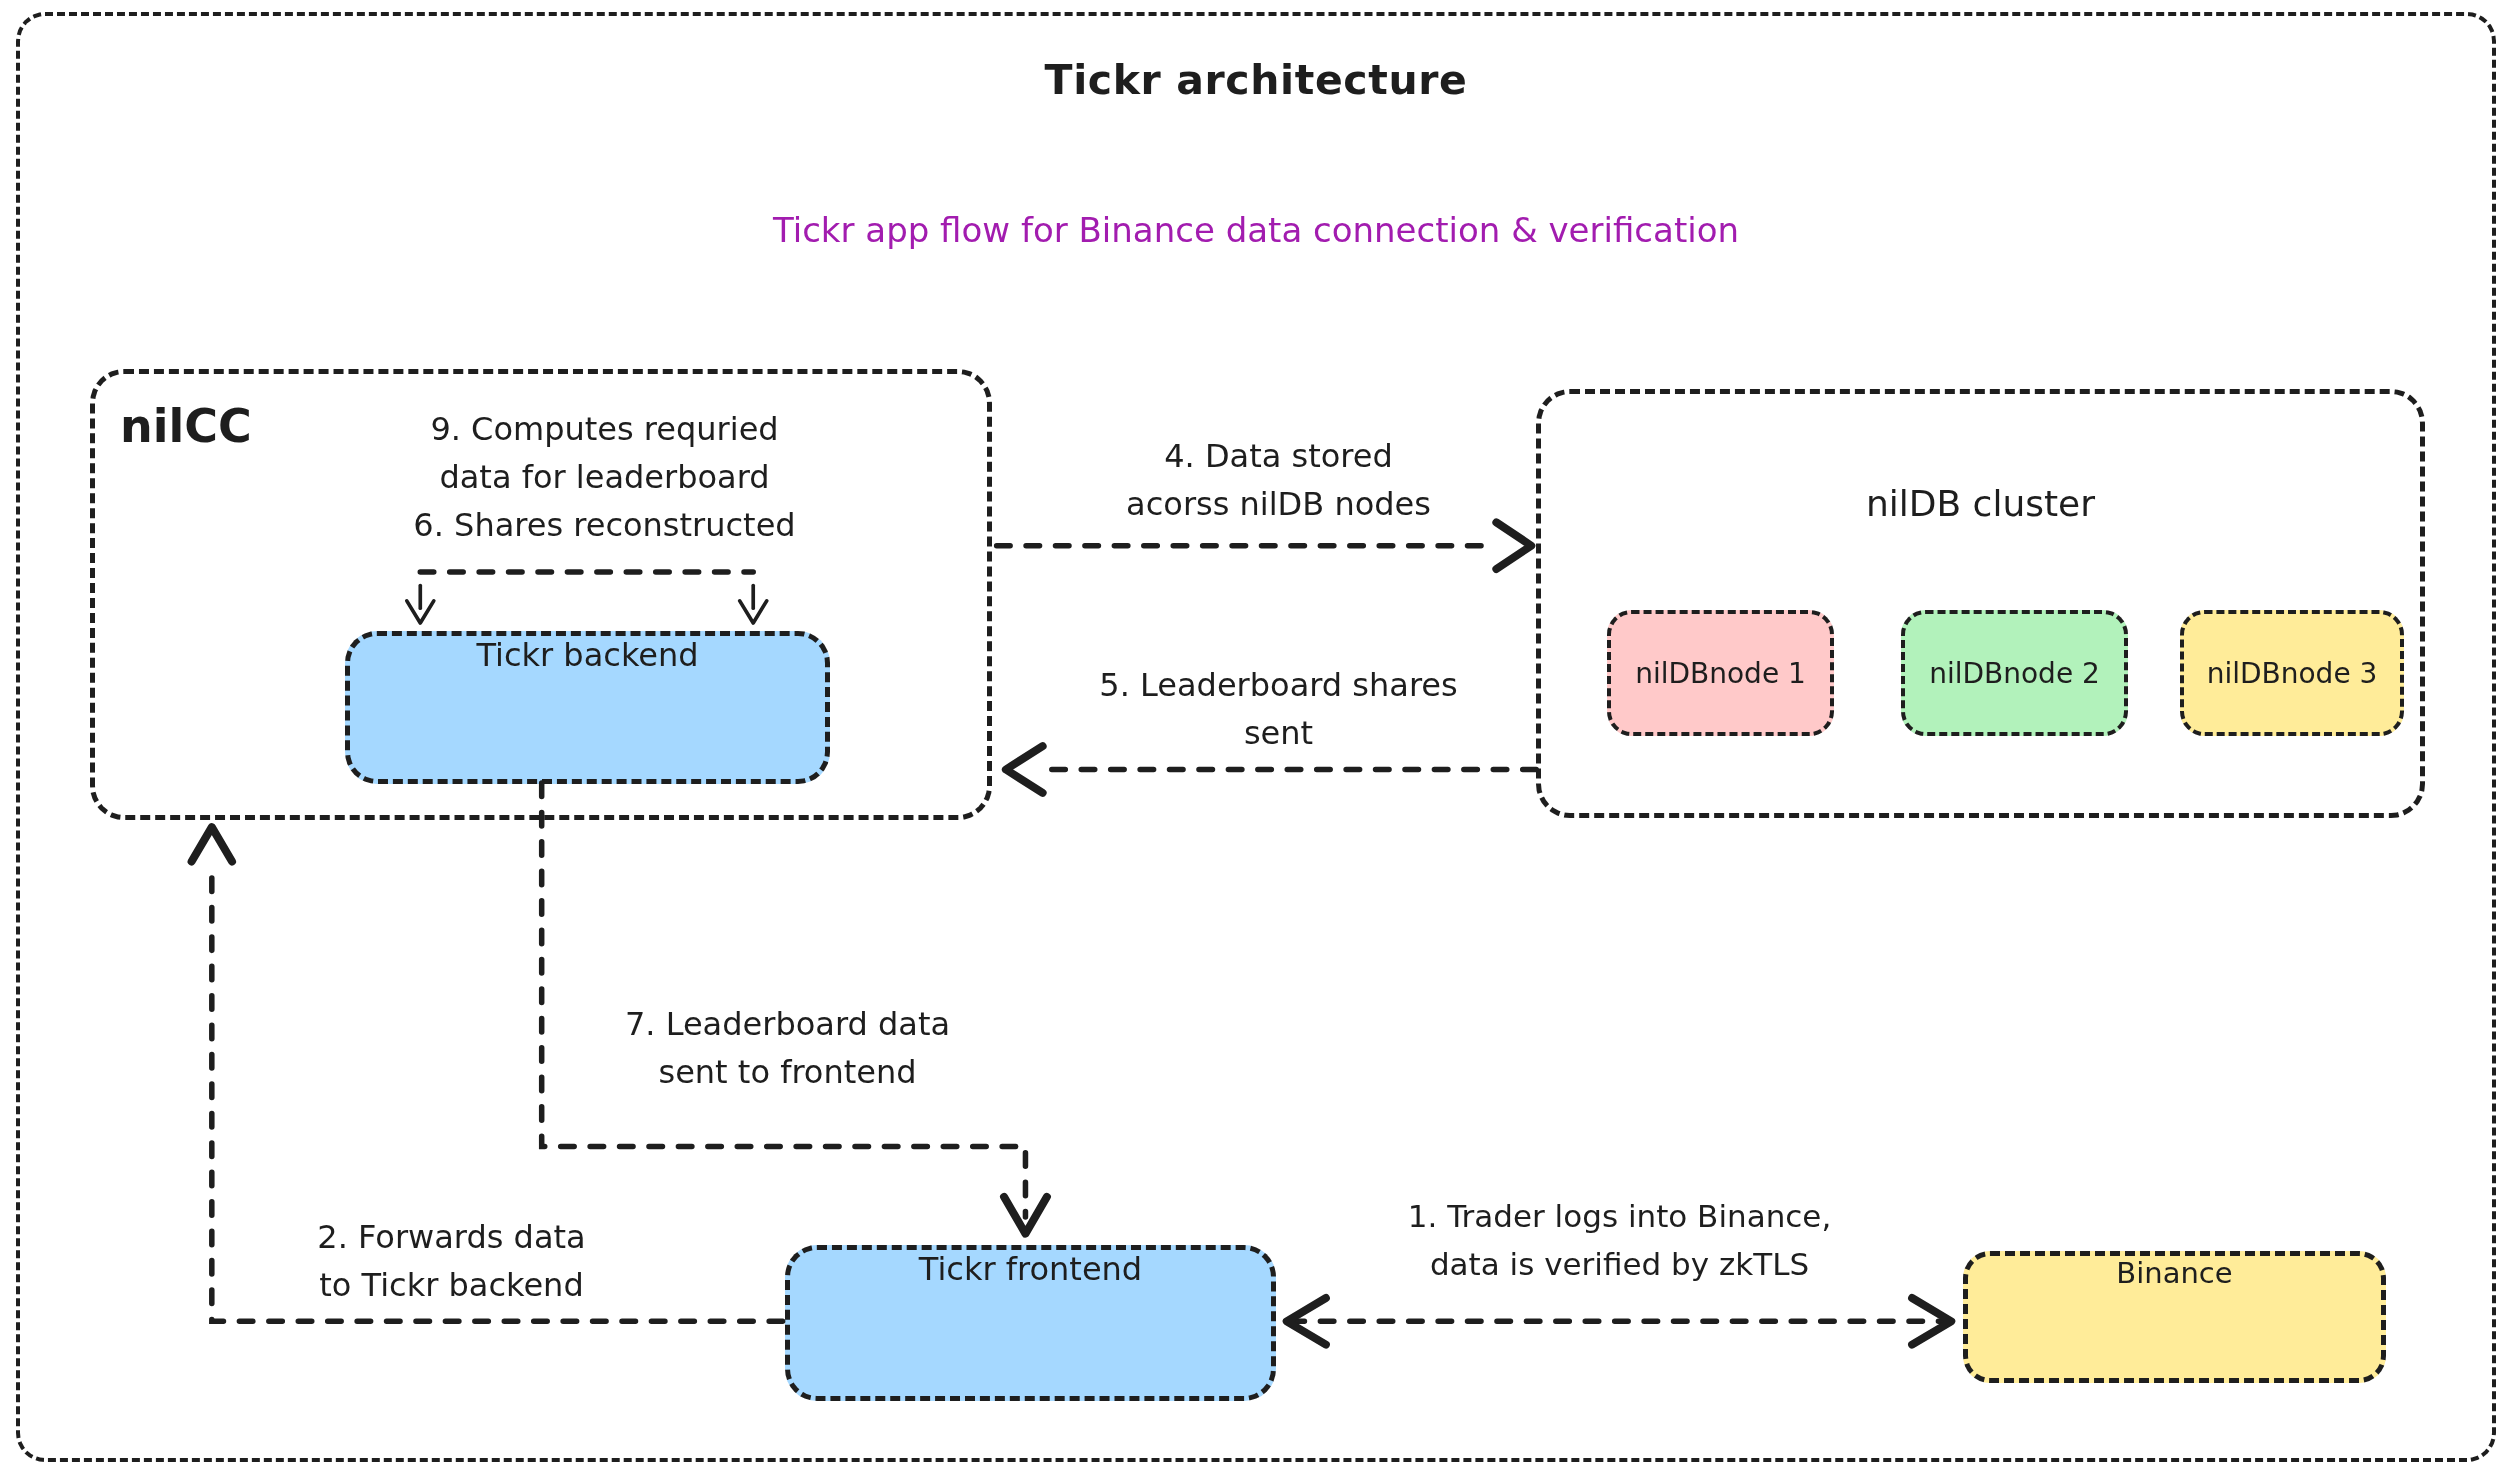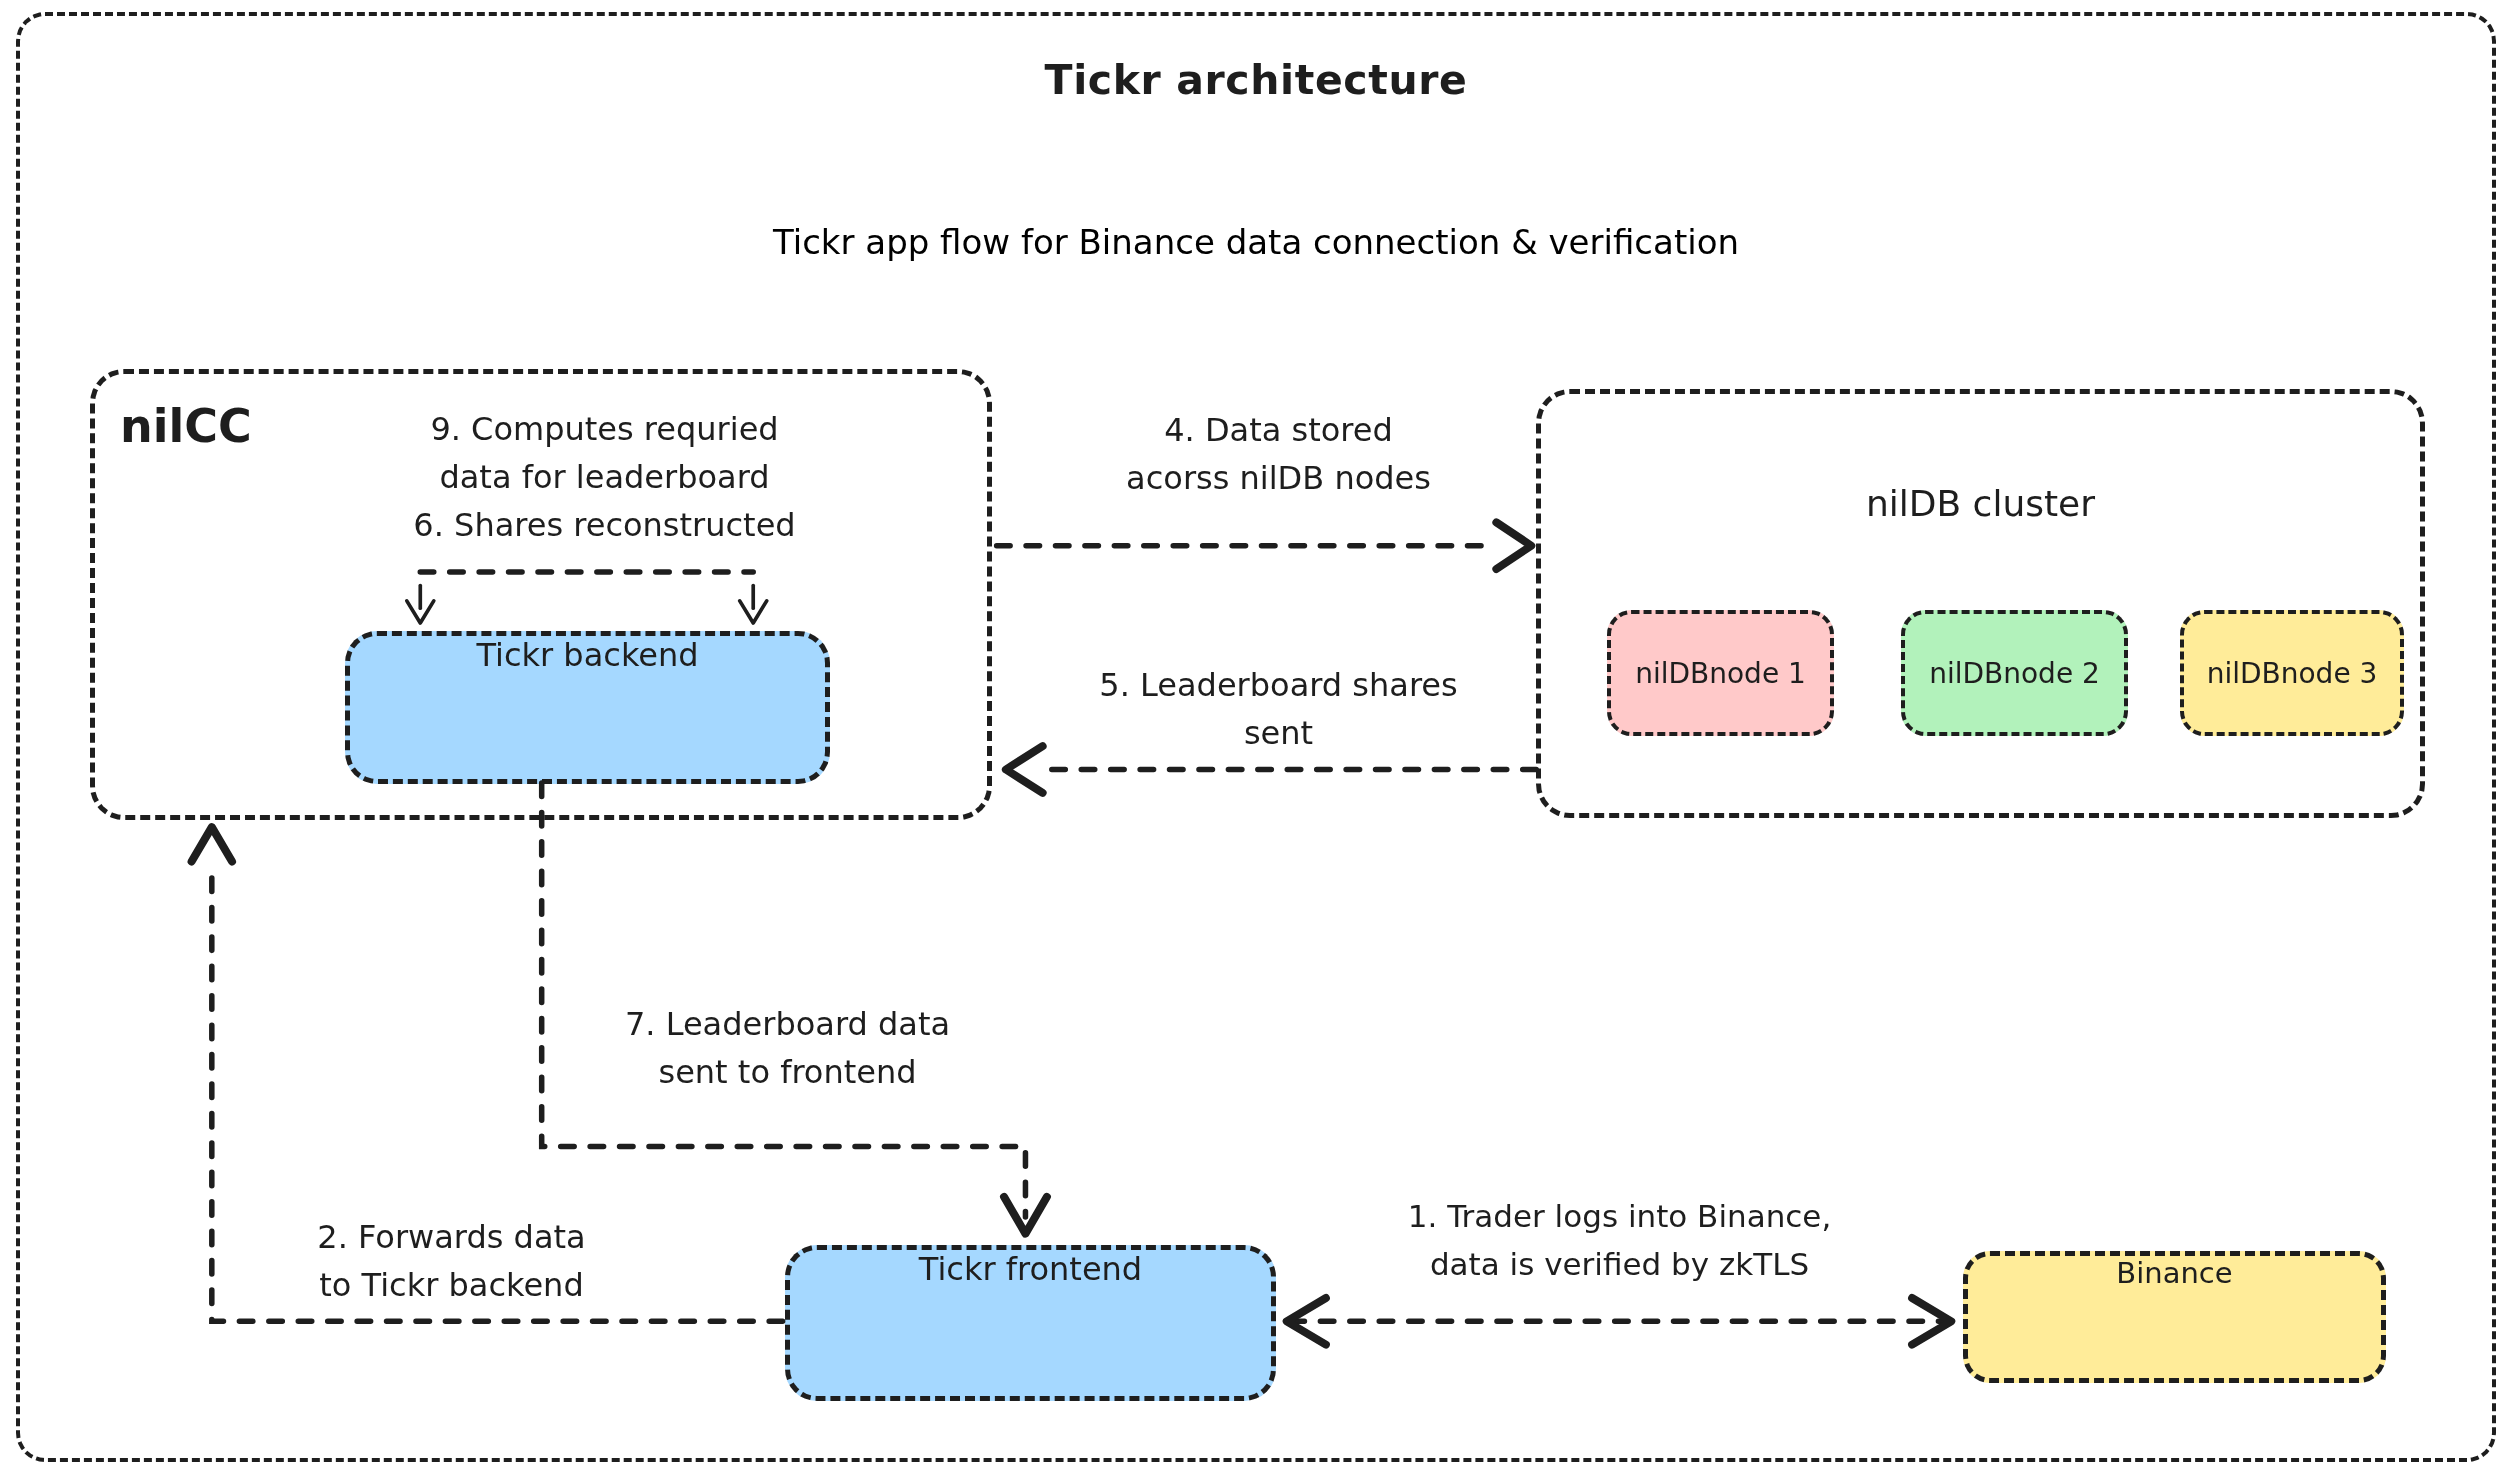--- a/index.html
+++ b/index.html
@@ -54,21 +54,21 @@
   .chev-sm { stroke:#1e1e1e; stroke-width:6; fill:none; stroke-linecap:round; stroke-linejoin:round; }
 </style>
 </head>
 <body>
 
 <div id="canvas">
 
   <div id="frame"></div>
 
   <div id="title">Tickr architecture</div>
-  <div id="subtitle" style="color: #000000; margin-top: 12px;">Tickr app flow for Binance data connection &amp; verification</div>
+  <div id="subtitle" style="color: #a21caf;">Tickr app flow for Binance data connection &amp; verification</div>
 
   <div class="dashed-box" style="left:90px; top:369px; width:902px; height:451px;"></div>
   <div id="nilcc-label">nilCC</div>
   <div id="nilcc-notes">
     <div>9. Computes requried</div>
     <div>data for leaderboard</div>
     <div>6. Shares reconstructed</div>
   </div>
 
   <div class="fill-box" style="left: 345px; top: 631px; width: 485px; height: 153px; background: rgb(165, 216, 255);">
@@ -92,21 +92,21 @@
   </div>
 
   <div class="fill-box" style="left: 785px; top: 1245px; width: 491px; height: 156px; background: rgb(165, 216, 255);">
     <span>Tickr frontend</span>
   </div>
 
   <div class="fill-box" style="left: 1963px; top: 1251px; width: 423px; height: 132px; border-radius: 27px; font-size: 29px; background: rgb(255, 236, 153);">
     <span>Binance</span>
   </div>
 
-  <div class="flow-label" style="left:1018px; top:406px; width:521px;">
+  <div class="flow-label" style="left:1018px; top:432px; width:521px;">
     <div>4. Data stored</div>
     <div>acorss nilDB nodes</div>
   </div>
   <div class="flow-label" style="left:1018px; top:661px; width:521px;">
     <div>5. Leaderboard shares</div>
     <div>sent</div>
   </div>
   <div class="flow-label" style="left:527px; top:1000px; width:521px;">
     <div>7. Leaderboard data</div>
     <div>sent to frontend</div>

